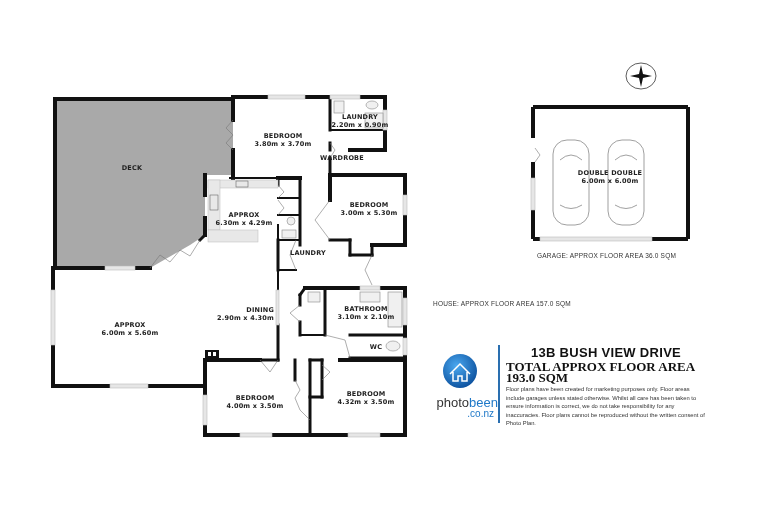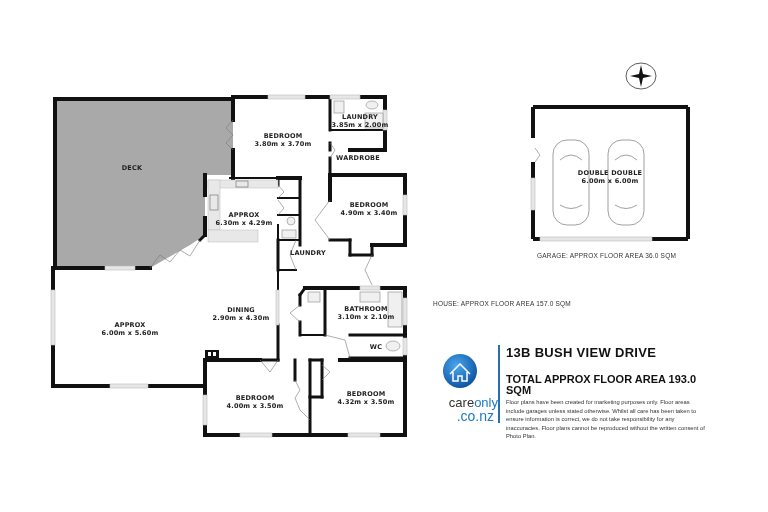--- a/index.html
+++ b/index.html
@@ -2,27 +2,27 @@
 <html><head>
 <meta charset="utf-8">
 <style>
   html, body { margin:0; padding:0; background:#ffffff; }
   body { width:768px; height:512px; position:relative; overflow:hidden; font-family:"Liberation Sans", sans-serif; }
   #plan { position:absolute; left:0; top:0; width:768px; height:512px; }
   .room-label { position:absolute; font-family:"DejaVu Sans", sans-serif; font-size:6.5px; font-weight:bold; color:#222; text-align:center; line-height:8px; white-space:nowrap; letter-spacing:0.2px; }
   .room-label .dim { display:block; font-weight:bold; }
   .area-note { position:absolute; font-family:"Liberation Sans", sans-serif; font-size:6.5px; color:#333; white-space:nowrap; letter-spacing:0.2px; }
   .info-block { position:absolute; left:498px; top:345px; width:200px; }
-  .info-title { font-family:"Liberation Sans", sans-serif; font-weight:bold; font-size:13px; color:#111; letter-spacing:0.3px; line-height:15px; }
-  .info-sub { font-family:Liberation Sans, sans-serif; font-weight:bold; font-size:11px; color:#111; line-height:11px; margin-top:14px; }
+  .info-title { font-family:"Liberation Sans", sans-serif; font-weight:bold; font-size:13px; color:#111; letter-spacing:0.3px; line-height:15px;text-align:center; }
+  .info-sub { font-family:Liberation Serif, serif; font-weight:bold; font-size:13px; color:#111; line-height:11px; margin-top:1px; }
   .info-body { font-family:"Liberation Sans", sans-serif; font-size:5.8px; color:#333; line-height:8.5px; margin-top:2px; width:200px; }
   .vbar { position:absolute; left:498px; top:345px; width:2px; height:78px; background:#2a6fb0; }
   .logo-text { position:absolute; left:430px; top:396px; width:68px; font-family:"Liberation Sans", sans-serif; font-size:13px; color:#333; text-align:right; line-height:13px; }
   .logo-text .plan { color:#1e78c8; }
-  .logo-domain { position:absolute; left:430px; top:408px; width:64px; font-family:"Liberation Sans", sans-serif; font-size:14px; color:#1e78c8; text-align:right; }
+  .logo-domain { position:absolute; left:430px; top:408px; width:64px; font-family:"Liberation Sans", sans-serif; font-size:10px; color:#1e78c8; text-align:right; }
 </style>
 </head>
 <body>
 
 <svg id="plan" viewBox="0 0 768 512" xmlns="http://www.w3.org/2000/svg">
 
   <g>
     <polygon points="55,99 233,99 233,175 205,175 205,235 190,245 150,268 55,268" fill="#a9a9a9"></polygon>
   </g>
 
@@ -213,41 +213,41 @@
 
 <div class="room-label" style="left:112px;top:164px;width:40px;">
   <span>DECK</span>
 </div>
 <div class="room-label" style="left:248px;top:132px;width:70px;">
   <span>BEDROOM</span>
   <span class="dim">3.80m  x 3.70m</span>
 </div>
 <div class="room-label" style="left:330px;top:113px;width:60px;">
   <span>LAUNDRY</span>
-  <span class="dim">3.85m  x 2.00m</span>
-</div>
-<div class="room-label" style="left:333px;top:154px;width:50px;">
+  <span class="dim">2.20m  x 0.90m</span>
+</div>
+<div class="room-label" style="left:317px;top:154px;width:50px;">
   <span>WARDROBE</span>
 </div>
 <div class="room-label" style="left:213px;top:211px;width:62px;">
   <span>APPROX</span>
   <span class="dim">6.30m  x 4.29m</span>
 </div>
 <div class="room-label" style="left:337px;top:201px;width:64px;">
   <span>BEDROOM</span>
-  <span class="dim">4.90m  x 3.40m</span>
+  <span class="dim">3.00m  x 5.30m</span>
 </div>
 <div class="room-label" style="left:272px;top:249px;width:40px;margin-left:16px;">
   <span>LAUNDRY</span>
 </div>
 <div class="room-label" style="left:95px;top:321px;width:70px;">
   <span>APPROX</span>
   <span class="dim">6.00m  x 5.60m</span>
 </div>
-<div class="room-label" style="left:208px;top:306px;width:66px;">
+<div class="room-label" style="left:208px;top:306px;width:66px;text-align:right;">
   <span>DINING</span>
   <span class="dim">2.90m  x 4.30m</span>
 </div>
 <div class="room-label" style="left:333px;top:305px;width:66px;">
   <span>BATHROOM</span>
   <span class="dim">3.10m  x 2.10m</span>
 </div>
 <div class="room-label" style="left:368px;top:343px;width:16px;">
   <span>WC</span>
 </div>
@@ -261,21 +261,21 @@
 </div>
 <div class="room-label" style="left:572px;top:169px;width:76px;">
   <span>DOUBLE DOUBLE</span>
   <span class="dim">6.00m  x 6.00m</span>
 </div>
 
 <div class="area-note" style="left:537px;top:252px;">GARAGE: APPROX FLOOR AREA 36.0 SQM</div>
 <div class="area-note" style="left:433px;top:300px;">HOUSE: APPROX FLOOR AREA 157.0 SQM</div>
 
 <div class="logo-text">
-  <span>care</span><span class="plan">only</span>
+  <span>photo</span><span class="plan">been</span>
 </div>
 <div class="logo-domain">.co.nz</div>
 
 <div class="vbar"></div>
 <div class="info-block" style="left:506px;">
   <div class="info-title">13B BUSH VIEW DRIVE</div>
   <div class="info-sub">TOTAL APPROX FLOOR AREA 193.0 SQM</div>
   <div class="info-body">Floor plans have been created for marketing purposes only. Floor areas include garages unless stated otherwise. Whilst all care has been taken to ensure information is correct, we do not take responsibility for any inaccuracies. Floor plans cannot be reproduced without the written consent of Photo Plan.</div>
 </div>
 

